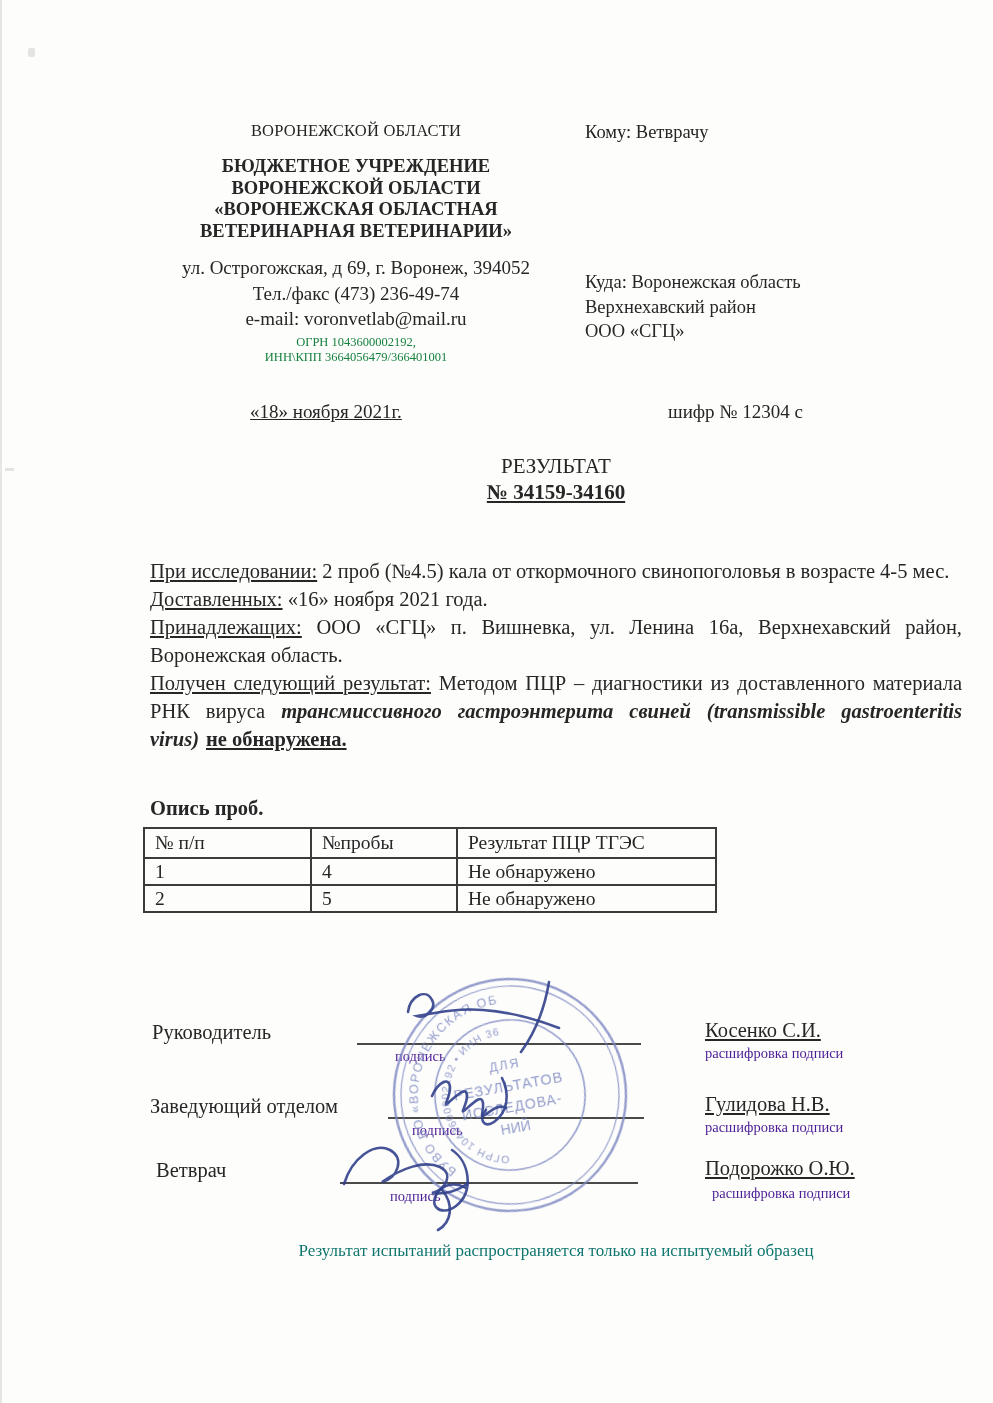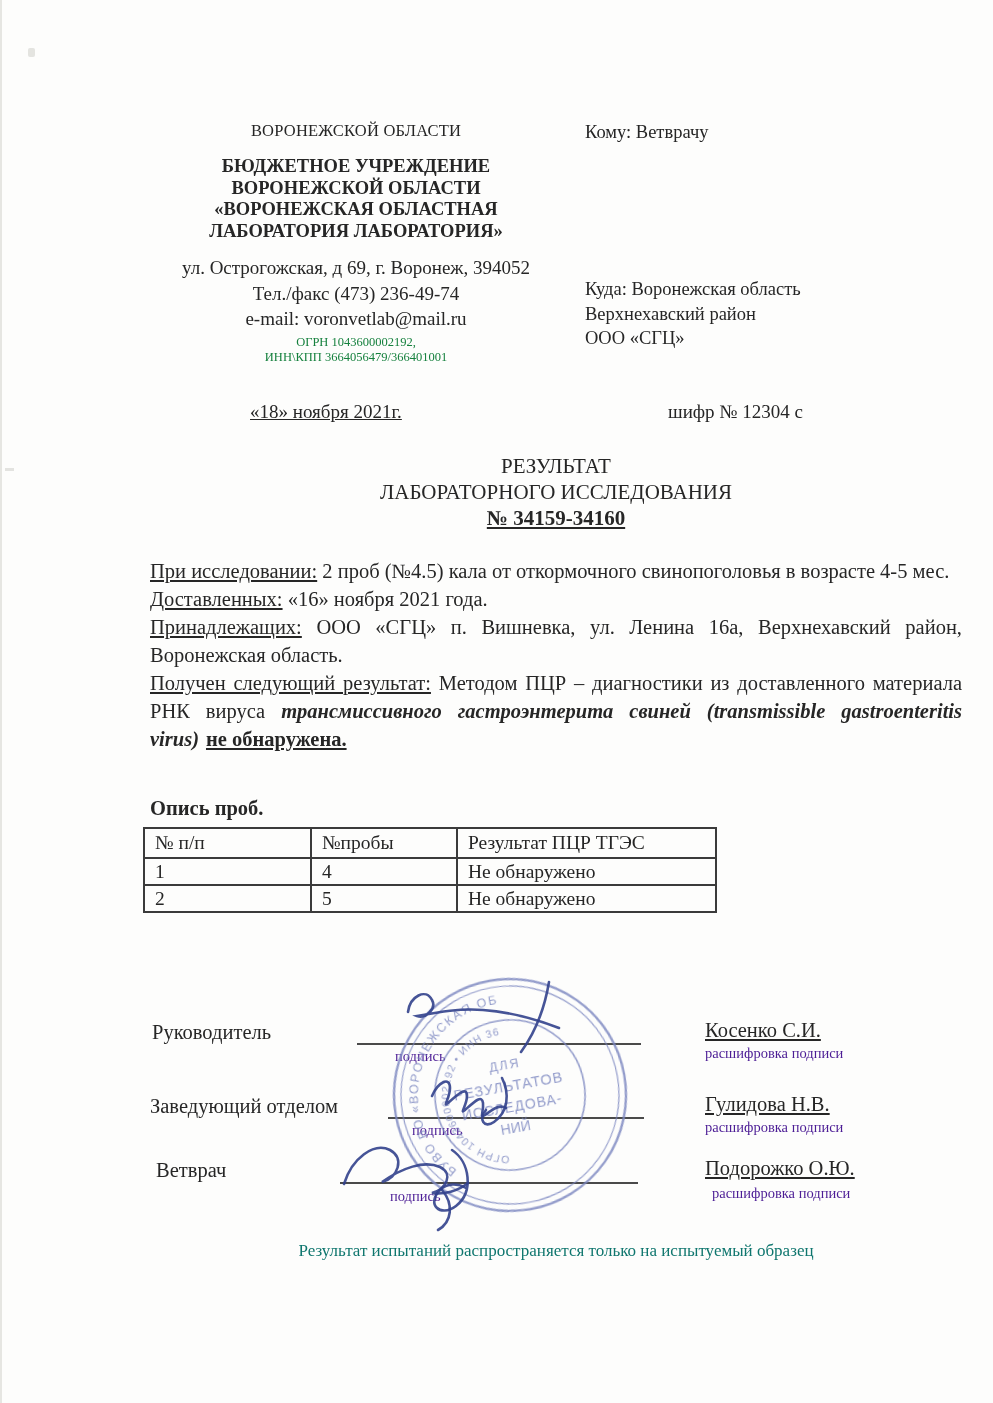--- a/index.html
+++ b/index.html
@@ -15,21 +15,21 @@
     overflow:hidden;
   }
   .abs{position:absolute;}
   
   .hdr-left{left:140px;top:120px;width:432px;text-align:center;}
   .dept{font-size:16.5px;line-height:22px;letter-spacing:.2px;}
   .org{margin-top:14px;font-weight:bold;font-size:18.5px;line-height:21.5px;}
   .addr{margin-top:13px;font-size:19px;line-height:25.5px;}
   .regno{margin-top:3px;font-size:12.5px;line-height:15.5px;color:#15803d;}
   .hdr-right1{left:585px;top:122px;width:330px;font-size:18.5px;}
-  .hdr-right2{left:585px;top:277px;width:330px;font-size:18.5px;line-height:24.5px;}
+  .hdr-right2{left:585px;top:270px;width:330px;font-size:18.5px;line-height:24.5px;}
   
   .date{left:250px;top:401px;font-size:19px;text-decoration:underline;}
   .cipher{left:668px;top:401px;font-size:19px;}
   
   .title{left:150px;top:453px;width:812px;text-align:center;font-size:21px;line-height:26px;}
   .title .num{font-weight:bold;text-decoration:underline;}
   
   .bodytext{left:150px;top:557px;width:812px;font-size:20.5px;line-height:28px;text-align:justify;}
   .bodytext p{margin:0;}
   .u{text-decoration:underline;}
@@ -69,21 +69,21 @@
   <div class="abs speck2"></div>
 
   <div class="abs hdr-left">
     <div class="dept">
       <div>ВОРОНЕЖСКОЙ ОБЛАСТИ</div>
     </div>
     <div class="org">
       <div>БЮДЖЕТНОЕ УЧРЕЖДЕНИЕ</div>
       <div>ВОРОНЕЖСКОЙ ОБЛАСТИ</div>
       <div>«ВОРОНЕЖСКАЯ ОБЛАСТНАЯ</div>
-      <div>ЛАБОРАТОРИЯ ЛАБОРАТОРИЯ»</div>
+      <div>ВЕТЕРИНАРНАЯ ВЕТЕРИНАРИИ»</div>
     </div>
     <div class="addr">
       <div>ул. Острогожская, д 69, г. Воронеж, 394052</div>
       <div>Тел./факс  (473) 236-49-74</div>
       <div>e-mail: voronvetlab@mail.ru</div>
     </div>
     <div class="regno">
       <div>ОГРН 1043600002192,</div>
       <div>ИНН\КПП 3664056479/366401001</div>
     </div>
@@ -94,21 +94,20 @@
     <div>Куда: Воронежская область</div>
     <div>Верхнехавский  район</div>
     <div>ООО «СГЦ»</div>
   </div>
 
   <div class="abs date">«18» ноября  2021г.</div>
   <div class="abs cipher">шифр № 12304 с</div>
 
   <div class="abs title">
     <div>РЕЗУЛЬТАТ</div>
-    <div>ЛАБОРАТОРНОГО ИССЛЕДОВАНИЯ</div>
     <div class="num">№ 34159-34160</div>
   </div>
 
   <div class="abs bodytext">
     <p><span class="u">При исследовании:</span><span> 2 проб (№4.5) кала от откормочного свинопоголовья в возрасте 4-5 мес.</span></p>
     <p><span class="u">Доставленных:</span><span> «16» ноября 2021 года.</span></p>
     <p><span class="u">Принадлежащих:</span><span> ООО «СГЦ» п. Вишневка, ул. Ленина 16а, Верхнехавский район, Воронежская область.</span></p>
     <p><span class="u">Получен следующий результат:</span><span> Методом ПЦР – диагностики из доставленного материала РНК вируса </span><span class="emph">трансмиссивного гастроэнтерита свиней (transmissible gastroenteritis virus)</span><span class="result">не обнаружена.</span></p>
   </div>
 

